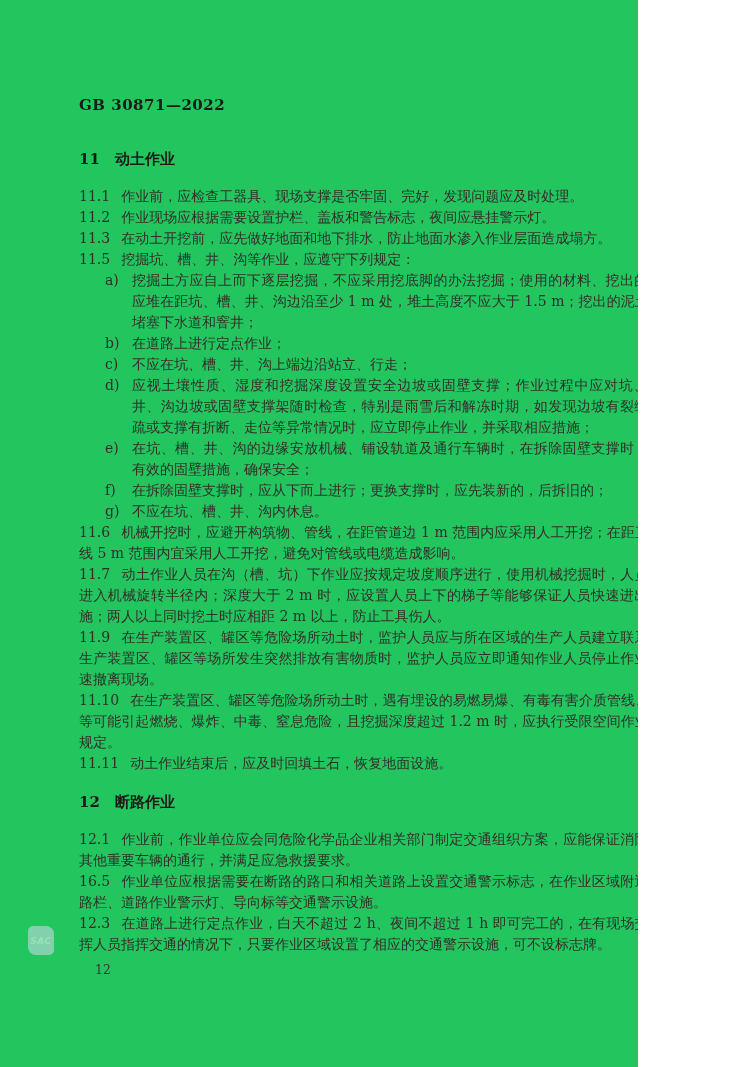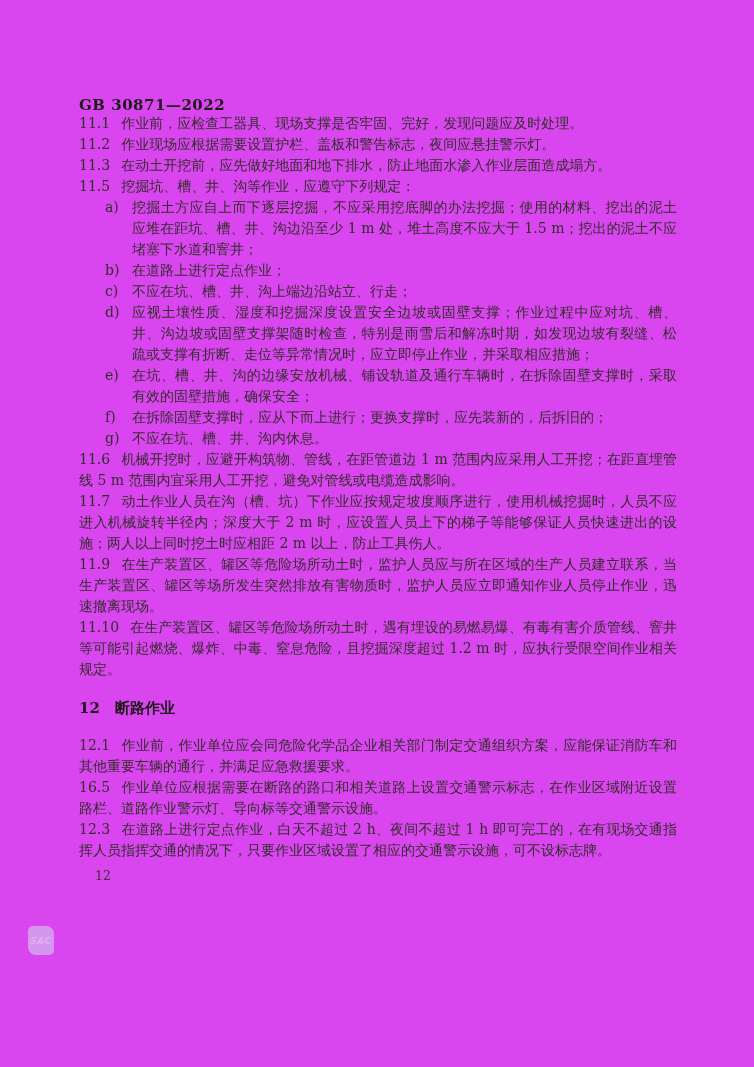--- a/index.html
+++ b/index.html
@@ -2,23 +2,23 @@
 <html><head>
 <meta charset="utf-8">
 <style>
   html, body {
     margin: 0;
     padding: 0;
     background: #ffffff;
   }
   .page {
     position: relative;
-    width: 754px;
+    width: 638px;
     height: 1067px;
-    background: #d946ef;
+    background: #22c55e;
     overflow: hidden;
     font-family: "DejaVu Serif", serif;
     color: #332e2b;
     text-decoration: underline;
   }
   .content {
     position: absolute;
     left: 79px;
     top: 97px;
     width: 598px;
@@ -93,20 +93,21 @@
     font-family: "DejaVu Sans", sans-serif;
   }
 </style>
 </head>
 <body>
 
 <div class="page">
   <div class="content">
     <div class="header">GB 30871—2022</div>
     <div>
+        <div class="sec-title first"><span class="sec-num">11</span><span>动土作业</span></div>
         <p class="clause"><span class="clause-num">11.1</span><span>作业前，应检查工器具、现场支撑是否牢固、完好，发现问题应及时处理。</span></p>
         <p class="clause"><span class="clause-num">11.2</span><span>作业现场应根据需要设置护栏、盖板和警告标志，夜间应悬挂警示灯。</span></p>
         <p class="clause"><span class="clause-num">11.3</span><span>在动土开挖前，应先做好地面和地下排水，防止地面水渗入作业层面造成塌方。</span></p>
         <p class="clause"><span class="clause-num">11.5</span><span>挖掘坑、槽、井、沟等作业，应遵守下列规定：</span></p>
         <div class="list-item">
           <span class="item-label">a)</span>
           <span class="item-text">挖掘土方应自上而下逐层挖掘，不应采用挖底脚的办法挖掘；使用的材料、挖出的泥土应堆在距坑、槽、井、沟边沿至少 1 m 处，堆土高度不应大于 1.5 m；挖出的泥土不应堵塞下水道和窨井；</span>
         </div>
         <div class="list-item">
           <span class="item-label">b)</span>
@@ -129,20 +130,21 @@
           <span class="item-text">在拆除固壁支撑时，应从下而上进行；更换支撑时，应先装新的，后拆旧的；</span>
         </div>
         <div class="list-item">
           <span class="item-label">g)</span>
           <span class="item-text">不应在坑、槽、井、沟内休息。</span>
         </div>
         <p class="clause"><span class="clause-num">11.6</span><span>机械开挖时，应避开构筑物、管线，在距管道边 1 m 范围内应采用人工开挖；在距直埋管线 5 m 范围内宜采用人工开挖，避免对管线或电缆造成影响。</span></p>
         <p class="clause"><span class="clause-num">11.7</span><span>动土作业人员在沟（槽、坑）下作业应按规定坡度顺序进行，使用机械挖掘时，人员不应进入机械旋转半径内；深度大于 2 m 时，应设置人员上下的梯子等能够保证人员快速进出的设施；两人以上同时挖土时应相距 2 m 以上，防止工具伤人。</span></p>
         <p class="clause"><span class="clause-num">11.9</span><span>在生产装置区、罐区等危险场所动土时，监护人员应与所在区域的生产人员建立联系，当生产装置区、罐区等场所发生突然排放有害物质时，监护人员应立即通知作业人员停止作业，迅速撤离现场。</span></p>
         <p class="clause"><span class="clause-num">11.10</span><span>在生产装置区、罐区等危险场所动土时，遇有埋设的易燃易爆、有毒有害介质管线、窨井等可能引起燃烧、爆炸、中毒、窒息危险，且挖掘深度超过 1.2 m 时，应执行受限空间作业相关规定。</span></p>
+        <p class="clause"><span class="clause-num">11.11</span><span>动土作业结束后，应及时回填土石，恢复地面设施。</span></p>
         <div class="sec-title"><span class="sec-num">12</span><span>断路作业</span></div>
         <p class="clause"><span class="clause-num">12.1</span><span>作业前，作业单位应会同危险化学品企业相关部门制定交通组织方案，应能保证消防车和其他重要车辆的通行，并满足应急救援要求。</span></p>
         <p class="clause"><span class="clause-num">16.5</span><span>作业单位应根据需要在断路的路口和相关道路上设置交通警示标志，在作业区域附近设置路栏、道路作业警示灯、导向标等交通警示设施。</span></p>
         <p class="clause"><span class="clause-num">12.3</span><span>在道路上进行定点作业，白天不超过 2 h、夜间不超过 1 h 即可完工的，在有现场交通指挥人员指挥交通的情况下，只要作业区域设置了相应的交通警示设施，可不设标志牌。</span></p>
       </div>
     <div class="page-number">12</div>
   </div>
   <div class="watermark">
     <span>SAC</span>
   </div>

